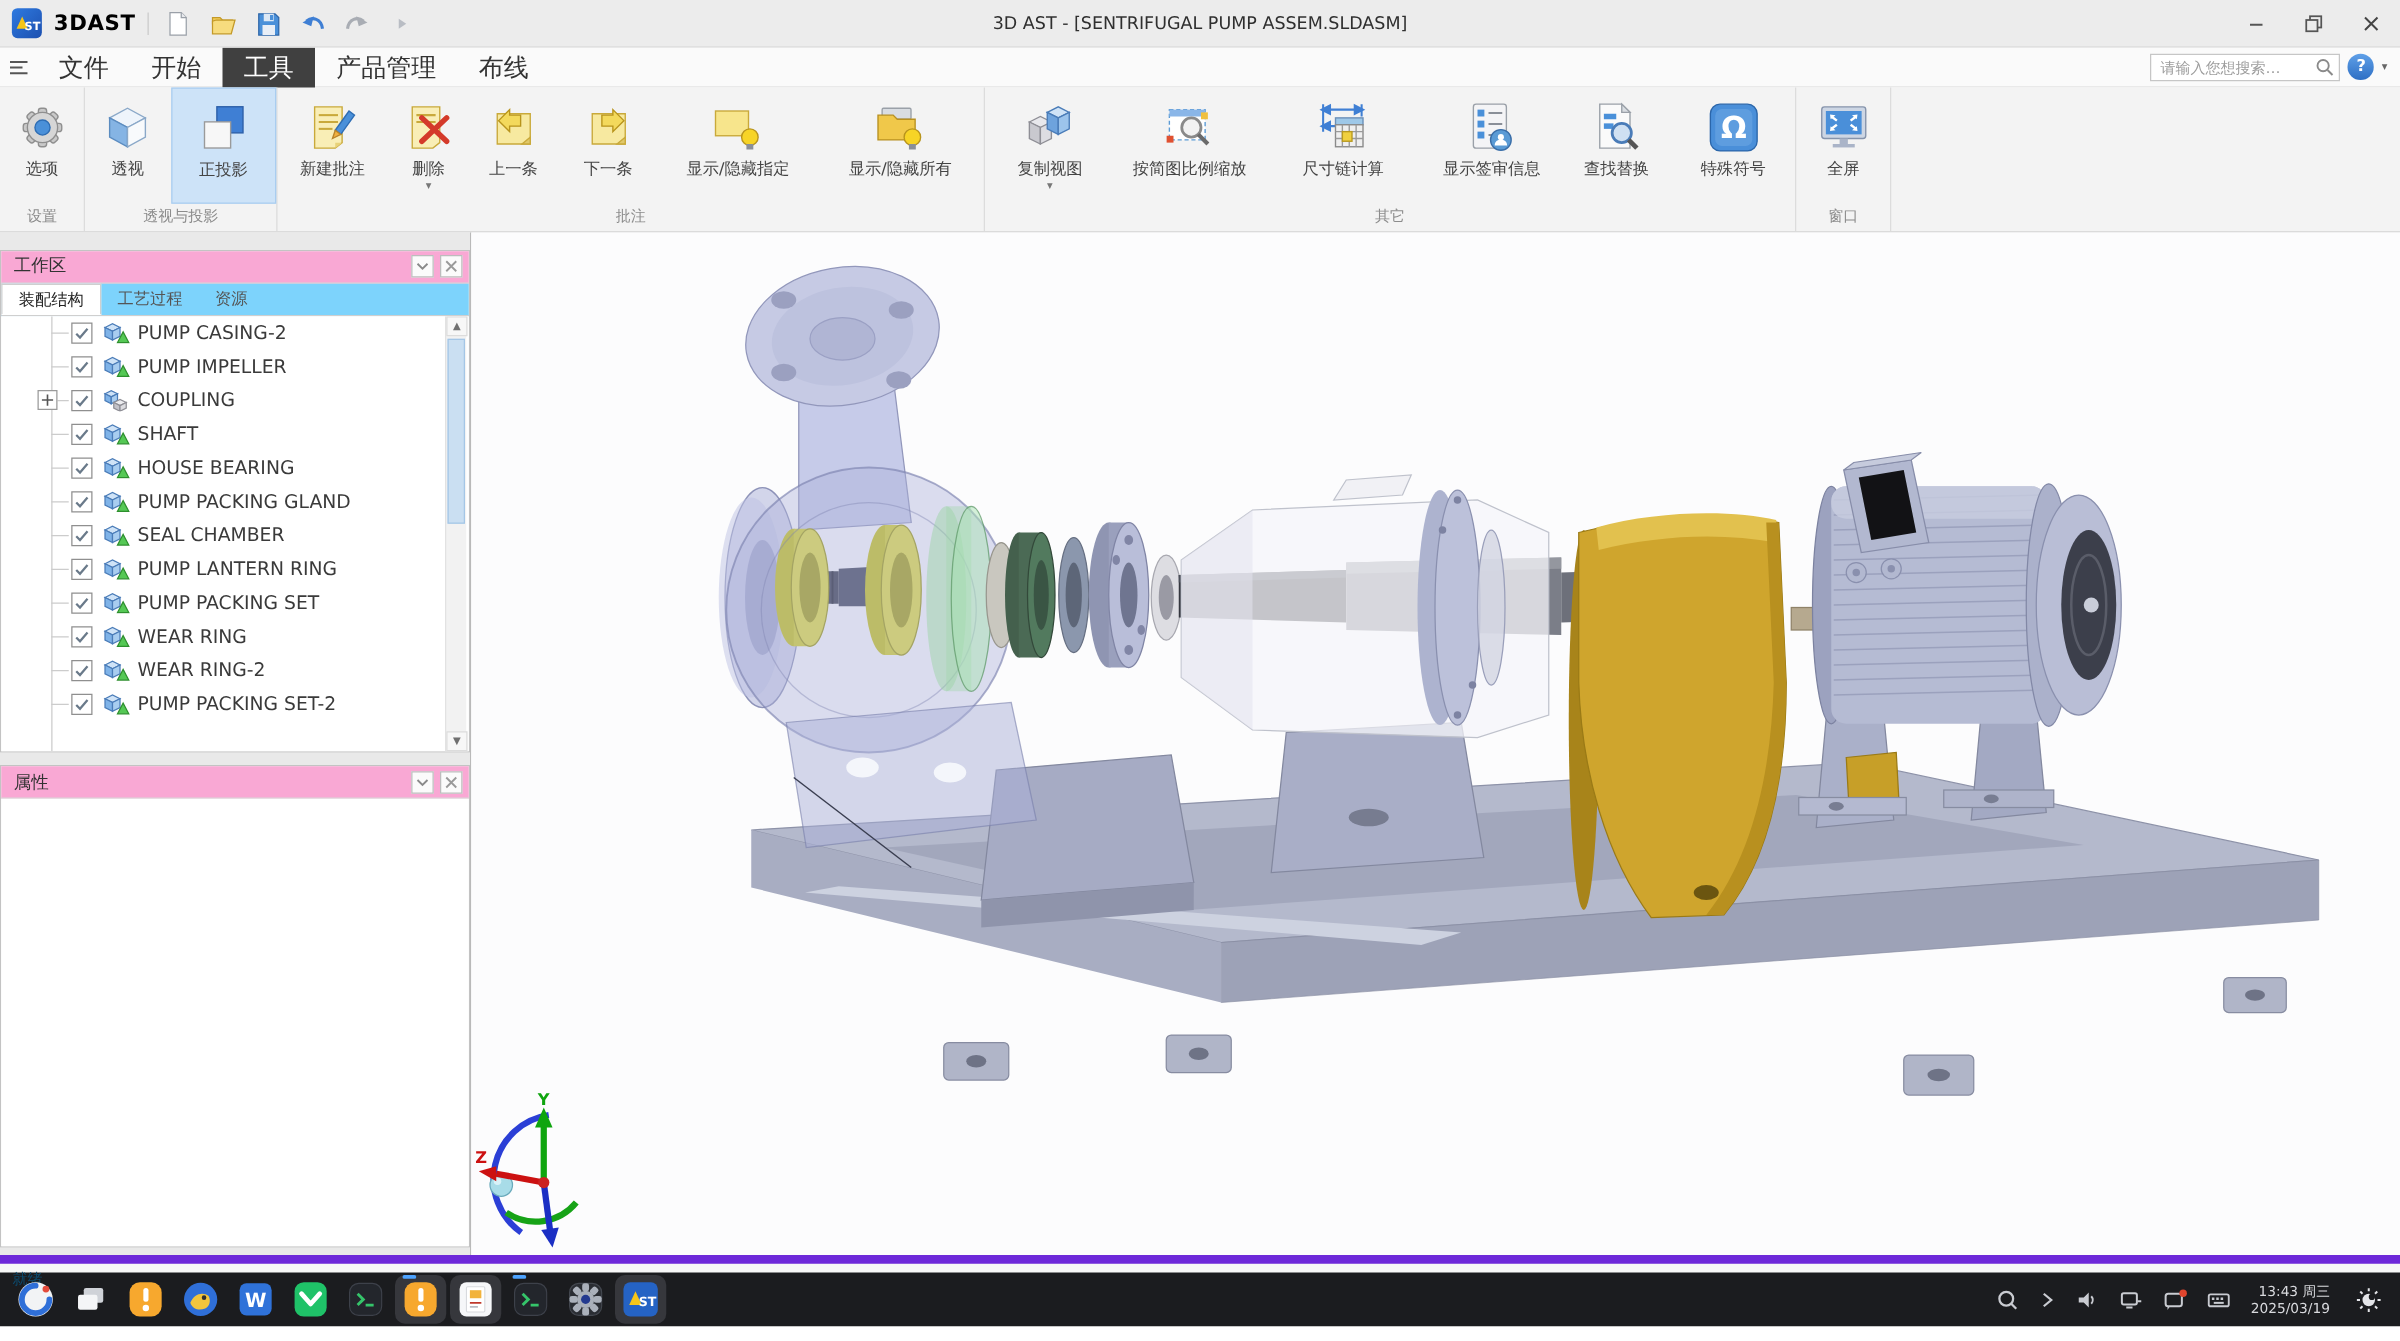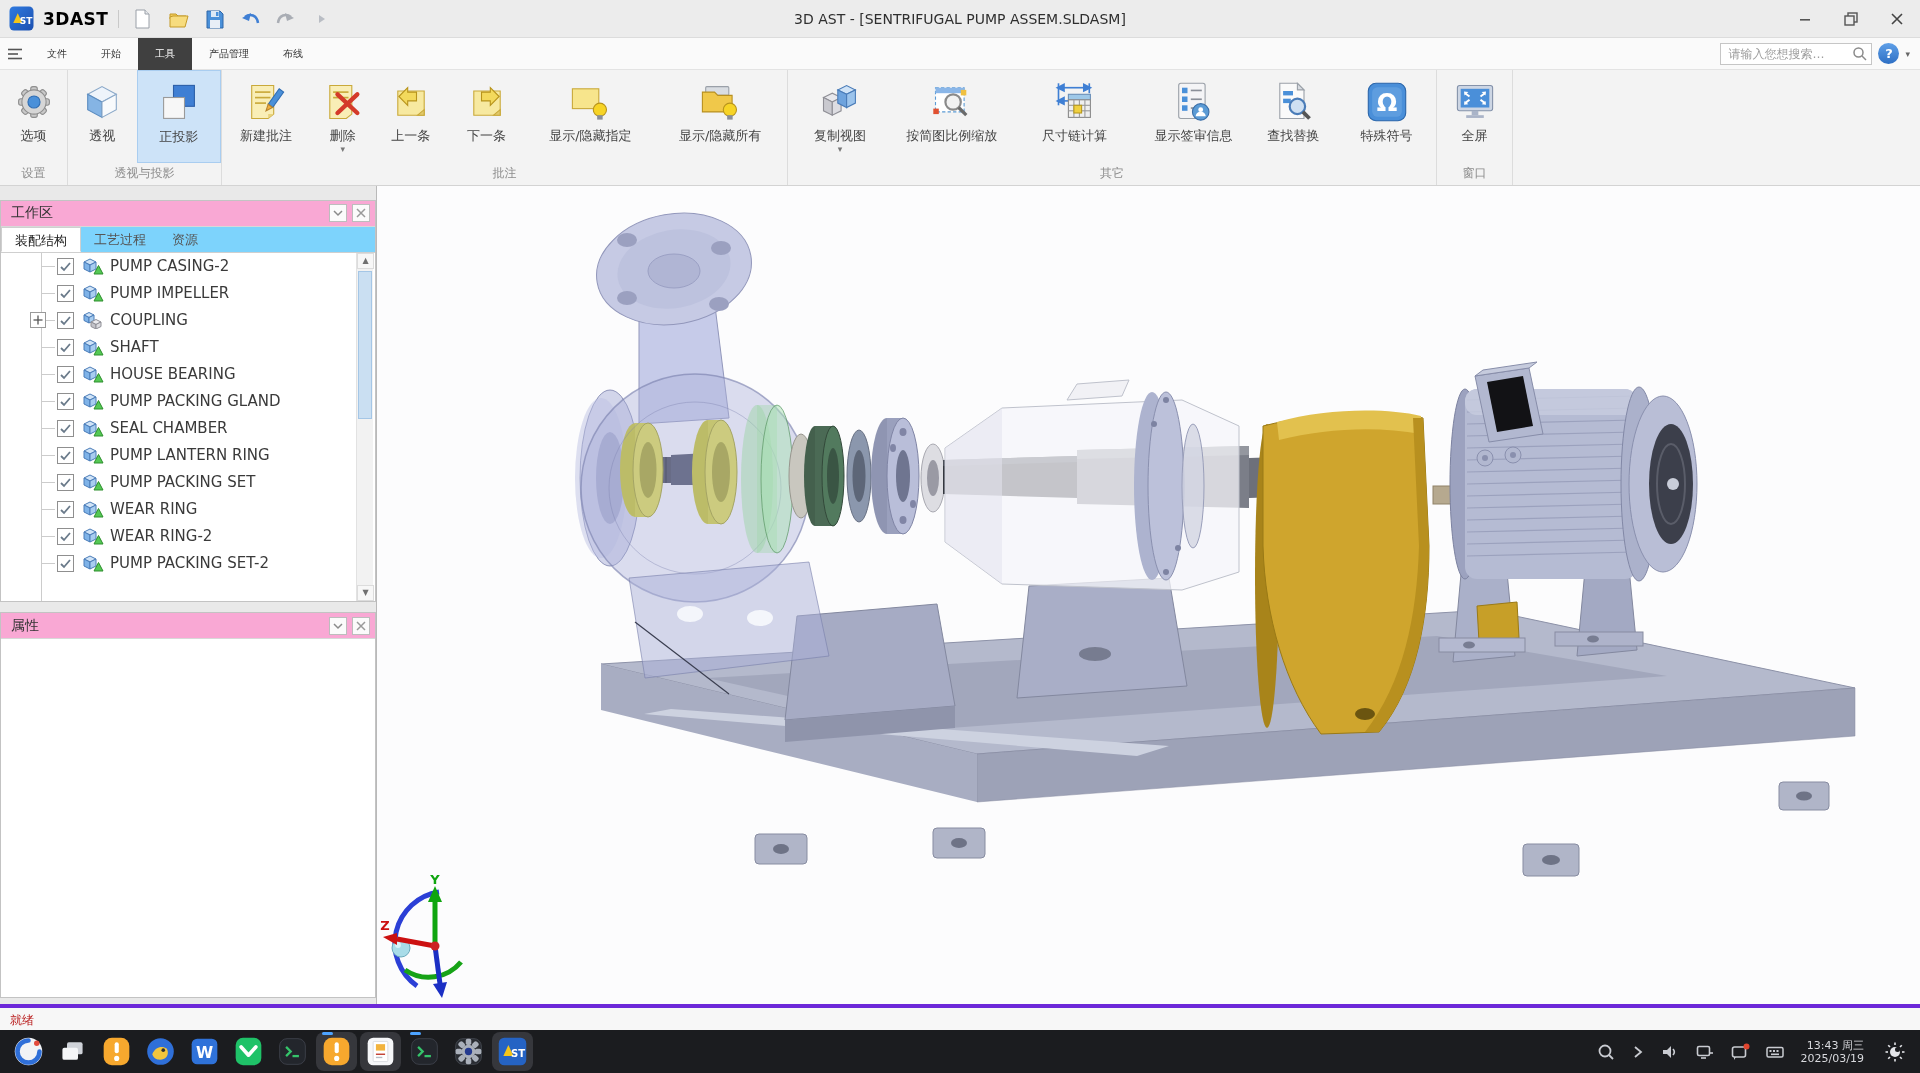--- a/index.html
+++ b/index.html
@@ -14,21 +14,21 @@
   .tb-sep { width:1px; height:18px; background:#c9c9c9; margin:0 10px; }
   .tb-actions { display:flex; align-items:center; gap:10px; }
   .tb-btn { width:26px; height:26px; display:flex; align-items:center; justify-content:center; }
   .tb-title { position:absolute; left:0; right:0; text-align:center; font-size:14px; color:#2f2f2f; pointer-events:none; }
   .tb-controls { margin-left:auto; display:flex; }
   .tb-ctl { width:46px; height:37px; display:flex; align-items:center; justify-content:center; }
 
   
   .menubar { height:32px; background:#fafafa; display:flex; align-items:center; border-bottom:1px solid #e3e3e3; }
   .mb-burger { width:30px; display:flex; justify-content:center; }
-  .mb-tab { height:32px; line-height:32px; padding:0 17px; font-size:10px; color:#333; }
+  .mb-tab { height:32px; line-height:32px; padding:0 17px; font-size:20px; color:#333; }
   .mb-tab.selected { background:#404040; color:#fff; }
   .mb-right { margin-left:auto; display:flex; align-items:center; margin-right:10px; gap:6px; }
   .mb-search { position:relative; }
   .mb-search input { width:152px; height:22px; border:1px solid #c6c6c6; background:#fff; font-size:12px; color:#555; padding:0 24px 0 7px; outline:none; font-family:inherit; }
   .mb-search input::placeholder { color:#9d9d9d; }
   .mb-search .icon { position:absolute; right:4px; top:3px; }
   .mb-help { width:21px; height:21px; border-radius:50%; background:linear-gradient(#5fa0e8,#2e6fc4); color:#fff; font-size:13px; font-weight:bold; display:flex; align-items:center; justify-content:center; }
   .mb-caret { font-size:9px; color:#666; }
 
   
@@ -62,21 +62,21 @@
   .tree-label { font-size:15px; color:#3a3a3a; white-space:nowrap;text-align:center; }
   .tree-scroll { position:absolute; right:2px; top:0; bottom:0; width:17px; background:#f2f2f2; border-left:1px solid #e2e2e2; }
   .scr-btn { position:absolute; left:0; width:17px; height:16px; background:#f7f7f7; border:1px solid #dcdcdc; color:#707070; font-size:8px; text-align:center; line-height:14px; }
   .scr-up { top:0; } .scr-down { bottom:0; }
   .scr-thumb { position:absolute; left:1px; top:18px; width:14px; height:148px; background:#cadff2; border:1px solid #a4c6e6; }
   .props-body { flex:1; background:#fff; }
 
   .viewport { flex:1; position:relative; background:#fcfcfd; }
 
   
-  .statusbar { height:26px; background:#f7f7f7; border-top:4px solid #6d28d9; font-size:12px; color:#b91c1c; line-height:25px; padding-left:10px; }
+  .statusbar { height:14px; background:#f7f7f7; border-top:7px solid #6d28d9; font-size:12px; color:#0c4a6e; line-height:25px; padding-left:10px; }
 
   
   .taskbar { height:43px; background:#1b1c1f; display:flex; align-items:center; padding:0 8px; }
   .tk-apps { display:flex; align-items:center; gap:3px; }
   .tk-cell { position:relative; width:41px; height:39px; border-radius:8px; display:flex; align-items:center; justify-content:center; }
   .tk-cell.hl { background:#36373c; }
   .tk-dot { position:absolute; top:0px; left:6px; width:11px; height:3px; border-radius:2px; background:#4da3ff; }
   .tk-right { margin-left:auto; display:flex; align-items:center; gap:16px; }
   .tk-clock { text-align:right; font-size:11px; color:#d8d9dd; line-height:13px; }
   .tk-power { margin-left:4px; margin-right:6px; }

